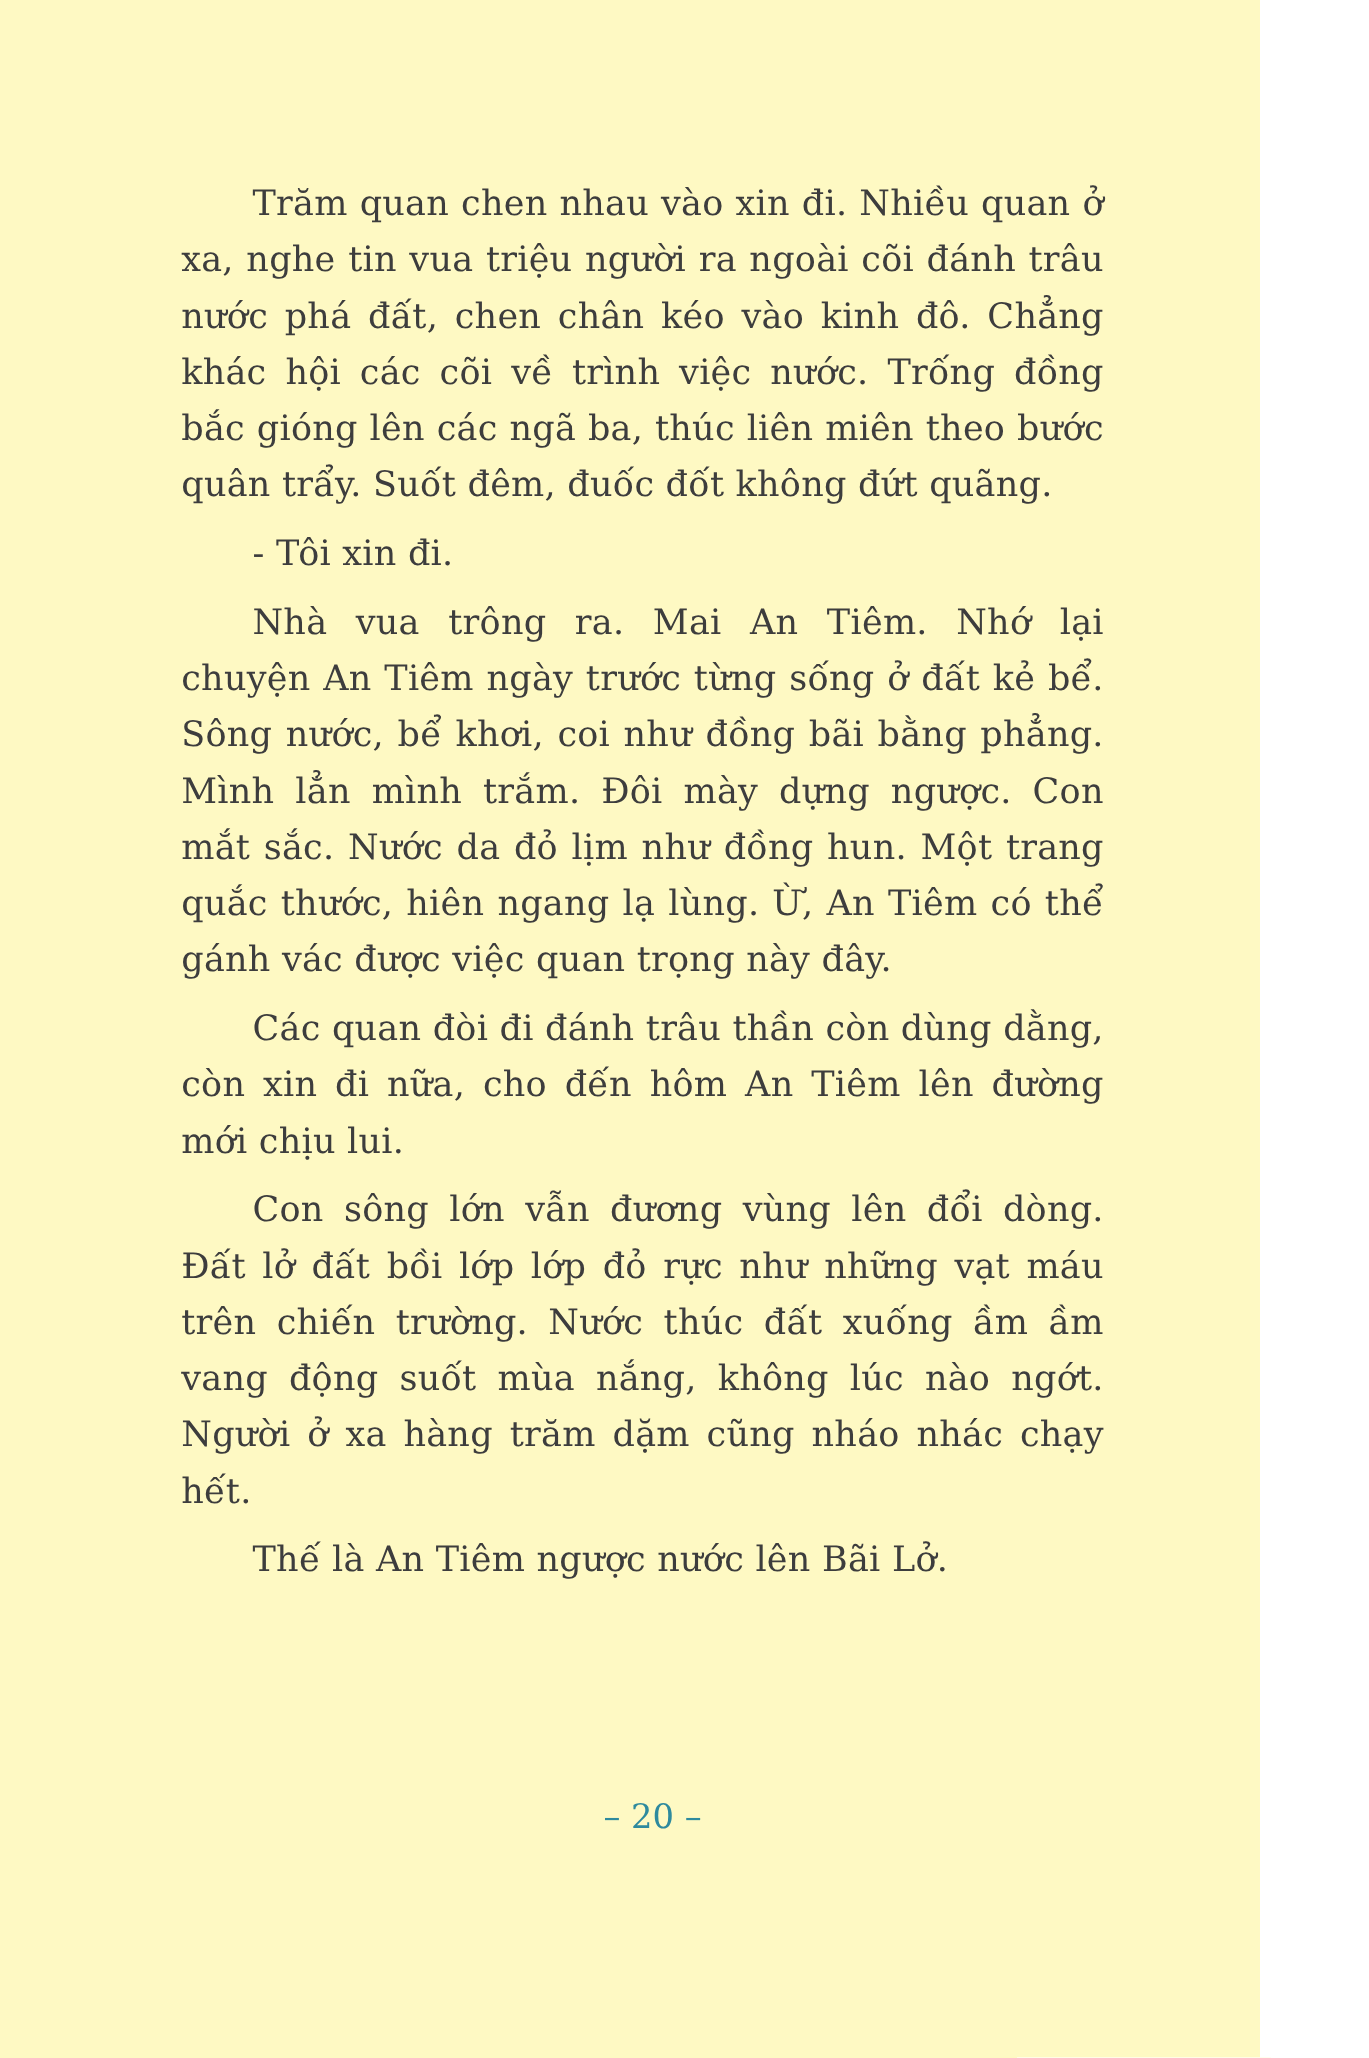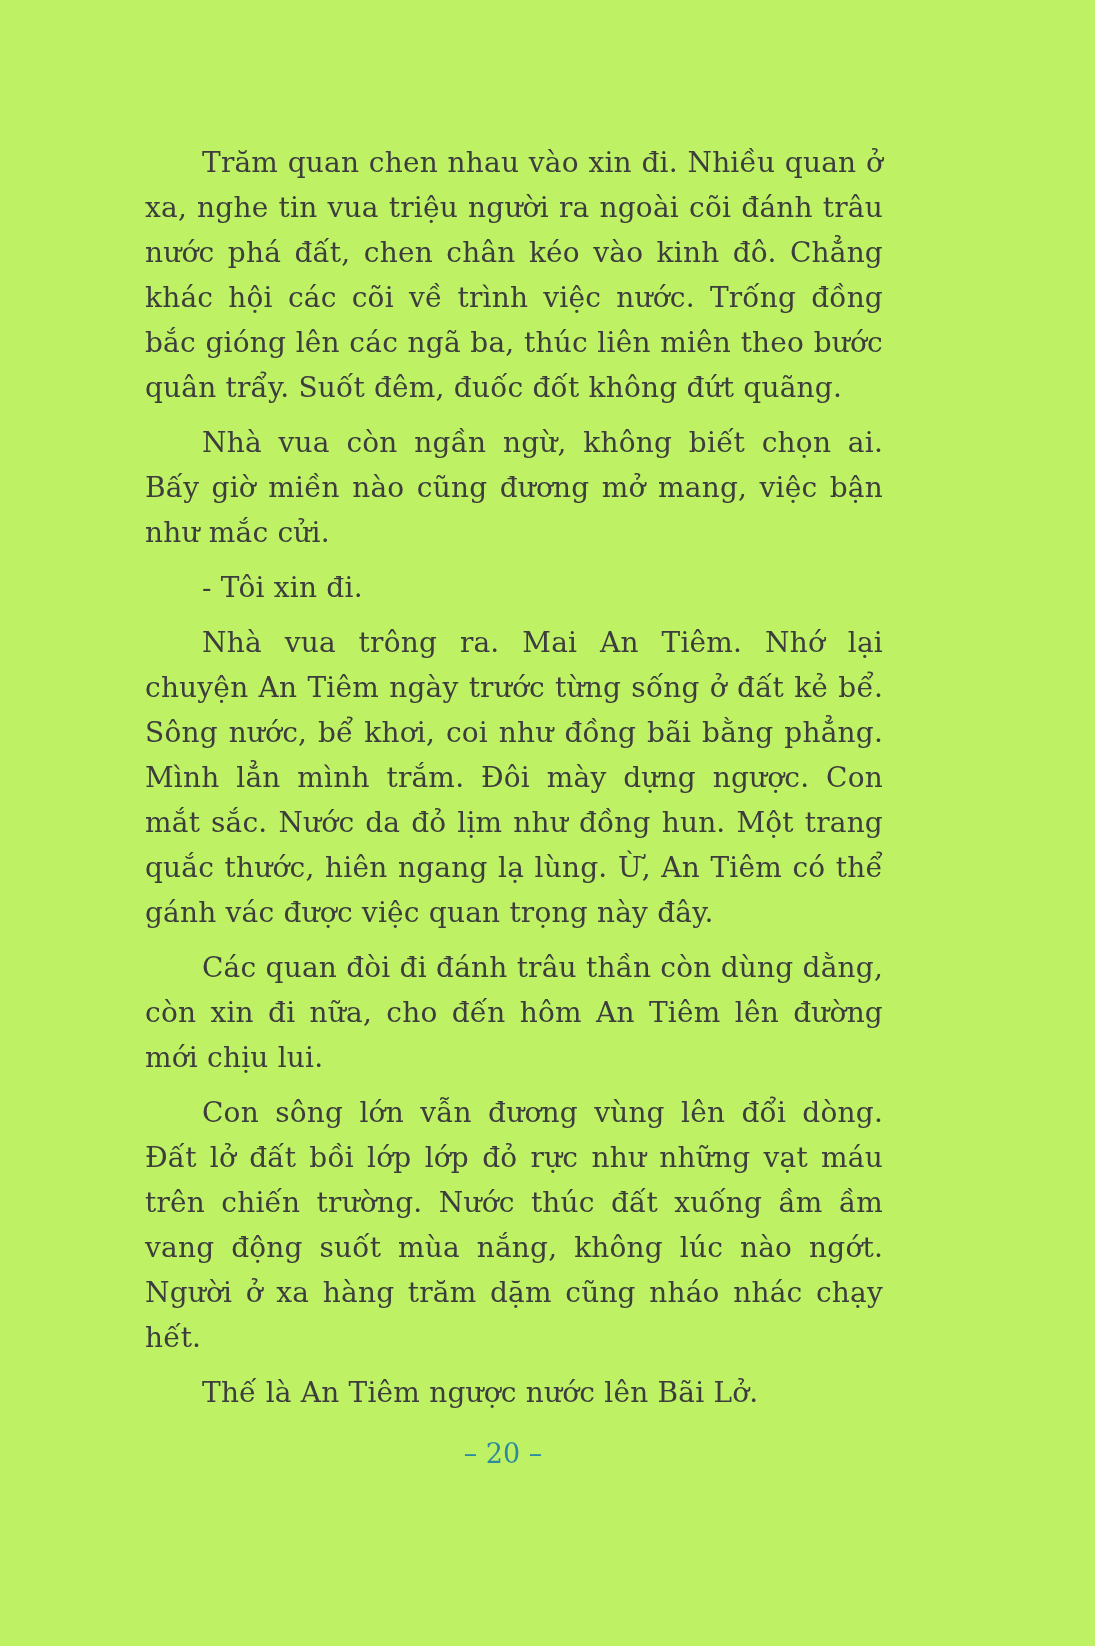--- a/index.html
+++ b/index.html
@@ -7,58 +7,57 @@
     padding: 0;
     background: #ffffff;
   }
   body {
     width: 1095px;
     height: 1646px;
     font-family: "DejaVu Serif", "Liberation Serif", serif;
   }
   .page {
     position: relative;
-    width: 1095px;
+    width: 1008px;
     height: 1646px;
-    background: #bef264;
+    background: #fef9c3;
     overflow: hidden;
   }
   .text-block {
     position: absolute;
     left: 145px;
     top: 140px;
     width: 738px;
     color: var(--text, #3d3d3d);
     font-size: 28px;
     line-height: 45px;
     text-align: justify;
     letter-spacing: 0.2px;
   }
   .text-block p {
     margin: 0 0 10px 0;
     text-indent: 57px;
   }
   .page-number {
     position: absolute;
-    left: 134px;
+    left: 153px;
     top: 1438px;
     width: 738px;
     text-align: center;
     color: var(--page_number, #2e8a9e);
     font-size: 27px;
     line-height: 32px;
   }
 </style>
 </head>
 <body>
 
 <div class="page">
   <div class="text-block">
     <p>Trăm quan chen nhau vào xin đi. Nhiều quan ở xa, nghe tin vua triệu người ra ngoài cõi đánh trâu nước phá đất, chen chân kéo vào kinh đô. Chẳng khác hội các cõi về trình việc nước. Trống đồng bắc gióng lên các ngã ba, thúc liên miên theo bước quân trẩy. Suốt đêm, đuốc đốt không đứt quãng.</p>
-    <p>Nhà vua còn ngần ngừ, không biết chọn ai. Bấy giờ miền nào cũng đương mở mang, việc bận như mắc cửi.</p>
     <p>- Tôi xin đi.</p>
     <p>Nhà vua trông ra. Mai An Tiêm. Nhớ lại chuyện An Tiêm ngày trước từng sống ở đất kẻ bể. Sông nước, bể khơi, coi như đồng bãi bằng phẳng. Mình lẳn mình trắm. Đôi mày dựng ngược. Con mắt sắc. Nước da đỏ lịm như đồng hun. Một trang quắc thước, hiên ngang lạ lùng. Ừ, An Tiêm có thể gánh vác được việc quan trọng này đây.</p>
     <p>Các quan đòi đi đánh trâu thần còn dùng dằng, còn xin đi nữa, cho đến hôm An Tiêm lên đường mới chịu lui.</p>
     <p>Con sông lớn vẫn đương vùng lên đổi dòng. Đất lở đất bồi lớp lớp đỏ rực như những vạt máu trên chiến trường. Nước thúc đất xuống ầm ầm vang động suốt mùa nắng, không lúc nào ngớt. Người ở xa hàng trăm dặm cũng nháo nhác chạy hết.</p>
     <p>Thế là An Tiêm ngược nước lên Bãi Lở.</p>
   </div>
   <div class="page-number">– 20 –</div>
 </div>
 
 </body></html>

